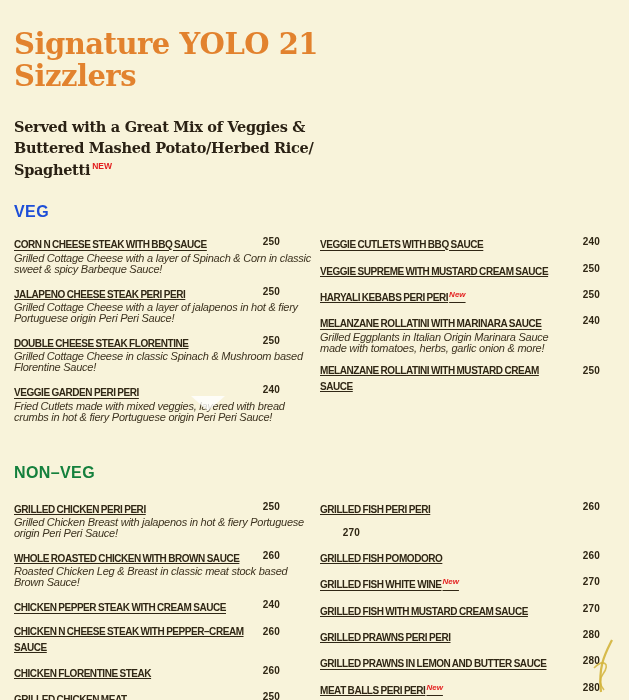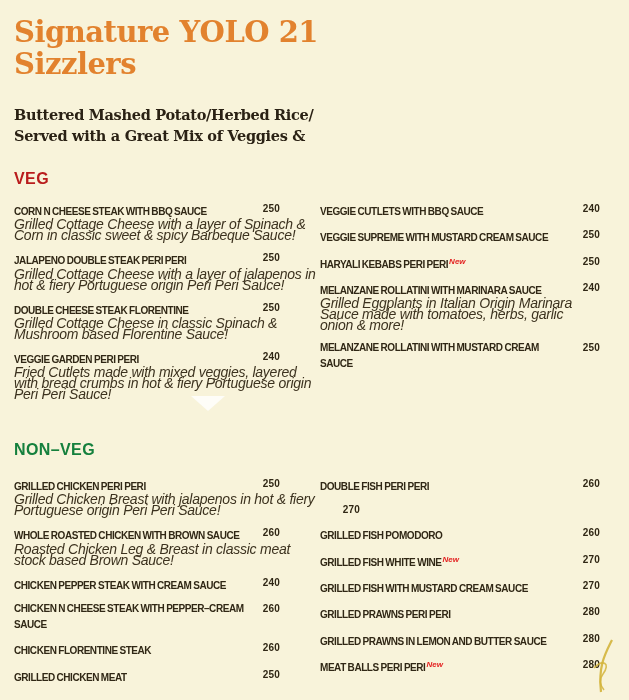--- a/index.html
+++ b/index.html
@@ -1,66 +1,66 @@
 <!DOCTYPE html>
 <html><head>
 <meta charset="utf-8">
 <style>
   * { margin:0; padding:0; box-sizing:border-box; }
   html,body { width:629px; height:700px; }
   body { font-family:"Liberation Sans", sans-serif; }
   .page {
     position:relative; width:629px; height:700px; overflow:hidden;
-    background:#f8f3da; padding:16px 0 0 14px;
+    background:#f8f3da; padding:28px 0 0 14px;
   }
   .title {
     font-family:"DejaVu Serif", serif; font-weight:bold;
     font-size:29px; line-height:1.12; color:#e2822e; letter-spacing:-0.5px;
   }
   .title span { display:block; }
   .subtitle {
     margin-top:23px; font-family:"DejaVu Serif", serif; font-weight:bold;
     font-size:14.5px; line-height:1.48; color:#2a2114; letter-spacing:-0.3px;
   }
   .subtitle .line { display:block; }
   .subtitle .line3 { display:block; }
   .sub-new {
     color:#e31e1e; font-size:8.5px; font-weight:bold; margin-left:2px;
     font-family:"Liberation Sans", sans-serif; letter-spacing:0;
   }
   .section-label {
     font-size:16px; font-weight:bold; letter-spacing:0.4px; line-height:19px;
   }
-  .veg .section-label   { color:#b91c1c; }
+  .veg .section-label   { color:#1d4ed8; }
   .nonveg .section-label{ color:#15803d; }
   .veg    { margin-top:22px; }
   .nonveg { margin-top:30px; }
   .cols { display:flex; margin-top:15px; }
   .veg .cols { margin-top:14px; }
   .nonveg .cols { margin-top:18px; }
   .col-l { width:266px; margin-right:40px; flex:none; }
   .col-r { width:280px; flex:none; }
   .item { margin-bottom:10px; }
   .row  { display:flex; align-items:flex-start; }
   .iname {
     flex:1; font-weight:bold; font-size:10px; line-height:13px;
-    letter-spacing:-0.45px; word-spacing:-0.5px; color:#302715;
+    letter-spacing:-0.45px; word-spacing:-0.5px; color:#302715;text-decoration:underline;
   }
   sup.new {
     color:#e31e1e; font-style:italic; font-weight:bold; font-size:8px;
     letter-spacing:0; margin-left:1px;
   }
   .price {
     flex:none; text-align:right; font-weight:bold; font-size:10px;
     line-height:13px; color:#302715; letter-spacing:0.2px;
   }
   .col-l .price { width:30px; }
   .col-r .price { width:40px; }
   .desc {
-    font-style:italic; font-size:14px; line-height:11px; color:#3c321f;
+    font-style:italic; font-size:11px; line-height:11px; color:#3c321f;
     letter-spacing:-0.25px; margin-top:1px;
   }
   .col-l .desc { width:302px; }
   .col-r .desc { width:256px; }
   .tri {
     position:absolute; left:191px; top:396px; width:0; height:0;
     border-left:17px solid transparent; border-right:17px solid transparent;
     border-top:15px solid rgba(255,255,255,0.8);
   }
   .flourish { position:absolute; left:590px; top:638px; }
@@ -69,39 +69,40 @@
 <body>
 
 <div class="page">
 
   <h1 class="title">
     <span>Signature YOLO 21</span>
     <span>Sizzlers</span>
   </h1>
 
   <div class="subtitle">
+    <span class="line">Served with a Great Mix of Veggies &amp;</span>
     <span class="line">Buttered Mashed Potato/Herbed Rice/</span>
-    <span class="line">Served with a Great Mix of Veggies &amp;</span>
+    <span class="line3"><span>Spaghetti</span><sup class="sub-new">NEW</sup></span>
   </div>
 
   <section class="veg">
     <h2 class="section-label">VEG</h2>
     <div class="cols">
       <div class="col-l">
 
         <div class="item">
           <div class="row">
               <span class="iname"><span>CORN N CHEESE STEAK WITH BBQ SAUCE</span><sup class="new"></sup></span>
               <span class="price">250</span>
             </div>
           <div class="desc">Grilled Cottage Cheese with a layer of Spinach &amp; Corn in classic sweet &amp; spicy Barbeque Sauce!</div>
         </div>
         <div class="item">
           <div class="row">
-              <span class="iname"><span>JALAPENO DOUBLE STEAK PERI PERI</span><sup class="new"></sup></span>
+              <span class="iname"><span>JALAPENO CHEESE STEAK PERI PERI</span><sup class="new"></sup></span>
               <span class="price">250</span>
             </div>
           <div class="desc">Grilled Cottage Cheese with a layer of jalapenos in hot &amp; fiery Portuguese origin Peri Peri Sauce!</div>
         </div>
         <div class="item">
           <div class="row">
               <span class="iname"><span>DOUBLE CHEESE STEAK FLORENTINE</span><sup class="new"></sup></span>
               <span class="price">250</span>
             </div>
           <div class="desc">Grilled Cottage Cheese in classic Spinach &amp; Mushroom based Florentine Sauce!</div>
@@ -203,21 +204,21 @@
               <span class="price">250</span>
             </div>
           <div class="desc"></div>
         </div>
 
       </div>
       <div class="col-r">
 
         <div class="item">
           <div class="row">
-              <span class="iname"><span>DOUBLE FISH PERI PERI</span><sup class="new"></sup></span>
+              <span class="iname"><span>GRILLED FISH PERI PERI</span><sup class="new"></sup></span>
               <span class="price">260</span>
             </div>
           <div class="desc"></div>
         </div>
         <div class="item">
           <div class="row">
               <span class="price">270</span>
             </div>
           <div class="desc"></div>
         </div>

